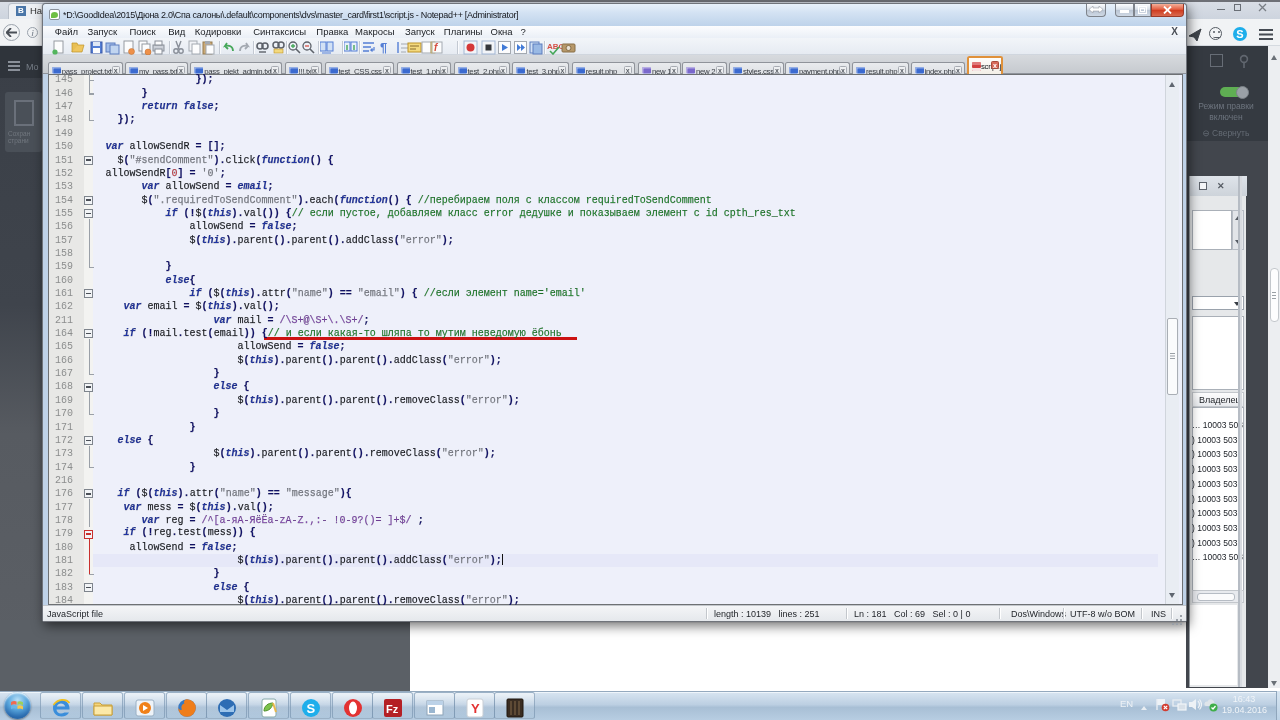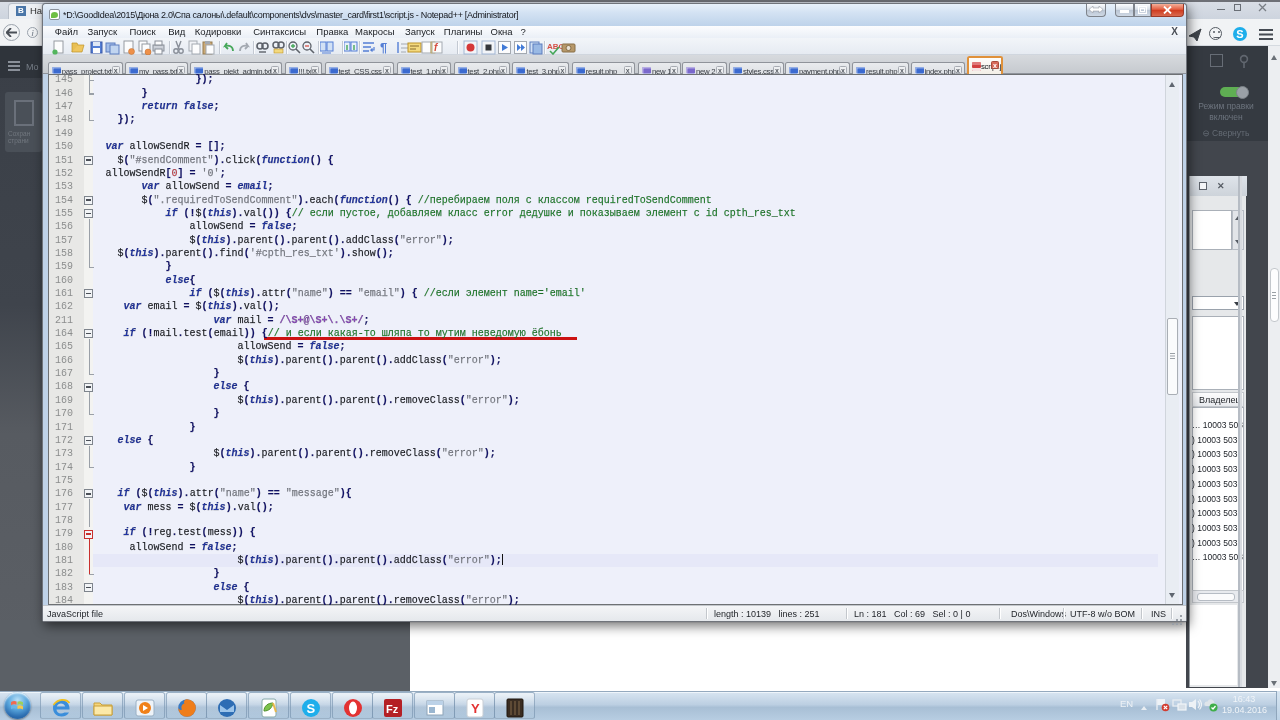--- a/index.html
+++ b/index.html
@@ -105,21 +105,21 @@
 .fbred{border-color:#c9302e}
 .fbred i{background:#c9302e}
 #cline{position:absolute;left:44px;top:479.0px;width:1065px;height:13.4px;background:#e6e8f8}
 #redline{position:absolute;left:215px;top:261.5px;width:313px;height:3.5px;background:#cc1212}
 .cl{position:absolute;left:56.5px;height:13.35px;font:10px/13.35px "Liberation Mono",monospace;white-space:pre;color:#16181c;-webkit-text-stroke:.25px rgba(20,22,30,.55)}
 .cl .k{color:#2034a6;font-weight:bold;font-style:italic}
 .cl .o{color:#101070;font-weight:bold}
 .cl .s{color:#8b8e96}
 .cl .n{color:#e0434b}
 .cl .c{color:#1d9029}
-.cl .r{color:#8f4bbf;font-weight:bold}
+.cl .r{color:#8f4bbf;font-weight:normal}
 .caret{display:inline-block;width:1.2px;height:11px;background:#111;vertical-align:-2px}
 #edscroll{position:absolute;left:1116px;top:0;width:14px;height:529px;background:#e9edf3;border-left:1px solid #d0d5dc}
 #edthumb{position:absolute;left:1117.5px;top:243px;width:11px;height:77px;background:#fafbfc;border:1px solid #a9aeb5;border-radius:2px}
 #edgrip{position:absolute;left:1121px;top:278px;width:5px;height:1px;background:#9aa0a6;box-shadow:0 2.5px 0 #9aa0a6,0 5px 0 #9aa0a6}
 .sarr{position:absolute;left:1120px;width:0;height:0;border:3.5px solid transparent}
 
 #nppstatus{position:absolute;left:0;top:601px;width:100%;height:16px;background:linear-gradient(#f4f5f7,#e5e8ec);border-top:1px solid #c3c7cc;font-size:9px;color:#23262b}
 #nppstatus span{position:absolute;top:3px;white-space:nowrap}
 .ssep{position:absolute;top:2px;width:1px;height:11px;background:#c3c7cc;box-shadow:1px 0 0 #fff}
 </style></head><body>
@@ -585,21 +585,21 @@
 <div class="gn" style="top:265.4px">165</div>
 <div class="gn" style="top:278.7px">166</div>
 <div class="gn" style="top:292.1px">167</div>
 <div class="gn" style="top:305.4px">168</div>
 <div class="gn" style="top:318.8px">169</div>
 <div class="gn" style="top:332.1px">170</div>
 <div class="gn" style="top:345.5px">171</div>
 <div class="gn" style="top:358.8px">172</div>
 <div class="gn" style="top:372.2px">173</div>
 <div class="gn" style="top:385.5px">174</div>
-<div class="gn" style="top:398.9px">175</div>
+<div class="gn" style="top:398.9px">216</div>
 <div class="gn" style="top:412.2px">176</div>
 <div class="gn" style="top:425.6px">177</div>
 <div class="gn" style="top:438.9px">178</div>
 <div class="gn" style="top:452.3px">179</div>
 <div class="gn" style="top:465.6px">180</div>
 <div class="gn" style="top:479.0px">181</div>
 <div class="gn" style="top:492.3px">182</div>
 <div class="gn" style="top:505.7px">183</div>
 <div class="gn" style="top:519.0px">184</div>
 <div class="fb" style="top:80.7px">
@@ -655,40 +655,40 @@
 <div class="cl" style="top:38.4px">&nbsp;&nbsp;<span class="o">});</span></div>
 <div class="cl" style="top:51.8px"></div>
 <div class="cl" style="top:65.2px"><span class="k">var</span><span class="i"> allowSendR </span><span class="o">=</span><span class="i"> </span><span class="o">[];</span></div>
 <div class="cl" style="top:78.5px">&nbsp;&nbsp;<span class="i">$</span><span class="o">(</span><span class="s">"#sendComment"</span><span class="o">).</span><span class="i">click</span><span class="o">(</span><span class="k">function</span><span class="o">()</span><span class="i"> </span><span class="o">{</span></div>
 <div class="cl" style="top:91.9px"><span class="i">allowSendR</span><span class="o">[</span><span class="n">0</span><span class="o">]</span><span class="i"> </span><span class="o">=</span><span class="i"> </span><span class="s">'0'</span><span class="o">;</span></div>
 <div class="cl" style="top:105.2px">&nbsp;&nbsp;&nbsp;&nbsp;&nbsp;&nbsp;<span class="k">var</span><span class="i"> allowSend </span><span class="o">=</span><span class="i"> </span><span class="k">email</span><span class="o">;</span></div>
 <div class="cl" style="top:118.5px">&nbsp;&nbsp;&nbsp;&nbsp;&nbsp;&nbsp;<span class="i">$</span><span class="o">(</span><span class="s">".requiredToSendComment"</span><span class="o">).</span><span class="i">each</span><span class="o">(</span><span class="k">function</span><span class="o">()</span><span class="i"> </span><span class="o">{</span><span class="i"> </span><span class="c">//перебираем поля с классом requiredToSendComment</span></div>
 <div class="cl" style="top:131.9px">&nbsp;&nbsp;&nbsp;&nbsp;&nbsp;&nbsp;&nbsp;&nbsp;&nbsp;&nbsp;<span class="k">if</span><span class="i"> </span><span class="o">(!</span><span class="i">$</span><span class="o">(</span><span class="k">this</span><span class="o">).</span><span class="i">val</span><span class="o">())</span><span class="i"> </span><span class="o">{</span><span class="c">// если пустое, добавляем класс error дедушке и показываем элемент с id cpth_res_txt</span></div>
 <div class="cl" style="top:145.2px">&nbsp;&nbsp;&nbsp;&nbsp;&nbsp;&nbsp;&nbsp;&nbsp;&nbsp;&nbsp;&nbsp;&nbsp;&nbsp;&nbsp;<span class="i">allowSend </span><span class="o">=</span><span class="i"> </span><span class="k">false</span><span class="o">;</span></div>
 <div class="cl" style="top:158.6px">&nbsp;&nbsp;&nbsp;&nbsp;&nbsp;&nbsp;&nbsp;&nbsp;&nbsp;&nbsp;&nbsp;&nbsp;&nbsp;&nbsp;<span class="i">$</span><span class="o">(</span><span class="k">this</span><span class="o">).</span><span class="i">parent</span><span class="o">().</span><span class="i">parent</span><span class="o">().</span><span class="i">addClass</span><span class="o">(</span><span class="s">"error"</span><span class="o">);</span></div>
-<div class="cl" style="top:171.9px">&nbsp;&nbsp;<span class="i">$</span><span class="o">(</span><span class="k">this</span><span class="o">).</span><span class="i">parent</span><span class="o">().</span><span class="i">find</span><span class="o">(</span><span class="s">'#cpth_res_txt'</span><span class="o">).</span><span class="i">show</span><span class="o">();</span></div>
 <div class="cl" style="top:185.3px">&nbsp;&nbsp;&nbsp;&nbsp;&nbsp;&nbsp;&nbsp;&nbsp;&nbsp;&nbsp;<span class="o">}</span></div>
 <div class="cl" style="top:198.7px">&nbsp;&nbsp;&nbsp;&nbsp;&nbsp;&nbsp;&nbsp;&nbsp;&nbsp;&nbsp;<span class="k">else</span><span class="o">{</span></div>
 <div class="cl" style="top:212.0px">&nbsp;&nbsp;&nbsp;&nbsp;&nbsp;&nbsp;&nbsp;&nbsp;&nbsp;&nbsp;&nbsp;&nbsp;&nbsp;&nbsp;<span class="k">if</span><span class="i"> </span><span class="o">(</span><span class="i">$</span><span class="o">(</span><span class="k">this</span><span class="o">).</span><span class="i">attr</span><span class="o">(</span><span class="s">"name"</span><span class="o">)</span><span class="i"> </span><span class="o">==</span><span class="i"> </span><span class="s">"email"</span><span class="o">)</span><span class="i"> </span><span class="o">{</span><span class="i"> </span><span class="c">//если элемент name='email'</span></div>
 <div class="cl" style="top:225.3px">&nbsp;&nbsp;&nbsp;<span class="k">var</span><span class="i"> email </span><span class="o">=</span><span class="i"> </span><span class="i">$</span><span class="o">(</span><span class="k">this</span><span class="o">).</span><span class="i">val</span><span class="o">();</span></div>
 <div class="cl" style="top:238.7px">&nbsp;&nbsp;&nbsp;&nbsp;&nbsp;&nbsp;&nbsp;&nbsp;&nbsp;&nbsp;&nbsp;&nbsp;&nbsp;&nbsp;&nbsp;&nbsp;&nbsp;&nbsp;<span class="k">var</span><span class="i"> mail </span><span class="o">=</span><span class="i"> </span><span class="r">/\S+@\S+\.\S+/</span><span class="o">;</span></div>
 <div class="cl" style="top:252.1px">&nbsp;&nbsp;&nbsp;<span class="k">if</span><span class="i"> </span><span class="o">(!</span><span class="i">mail</span><span class="o">.</span><span class="i">test</span><span class="o">(</span><span class="i">email</span><span class="o">))</span><span class="i"> </span><span class="o">{</span><span class="c">// и если какая-то шляпа то мутим неведомую ёбонь</span></div>
 <div class="cl" style="top:265.4px">&nbsp;&nbsp;&nbsp;&nbsp;&nbsp;&nbsp;&nbsp;&nbsp;&nbsp;&nbsp;&nbsp;&nbsp;&nbsp;&nbsp;&nbsp;&nbsp;&nbsp;&nbsp;&nbsp;&nbsp;&nbsp;&nbsp;<span class="i">allowSend </span><span class="o">=</span><span class="i"> </span><span class="k">false</span><span class="o">;</span></div>
 <div class="cl" style="top:278.7px">&nbsp;&nbsp;&nbsp;&nbsp;&nbsp;&nbsp;&nbsp;&nbsp;&nbsp;&nbsp;&nbsp;&nbsp;&nbsp;&nbsp;&nbsp;&nbsp;&nbsp;&nbsp;&nbsp;&nbsp;&nbsp;&nbsp;<span class="i">$</span><span class="o">(</span><span class="k">this</span><span class="o">).</span><span class="i">parent</span><span class="o">().</span><span class="i">parent</span><span class="o">().</span><span class="i">addClass</span><span class="o">(</span><span class="s">"error"</span><span class="o">);</span></div>
 <div class="cl" style="top:292.1px">&nbsp;&nbsp;&nbsp;&nbsp;&nbsp;&nbsp;&nbsp;&nbsp;&nbsp;&nbsp;&nbsp;&nbsp;&nbsp;&nbsp;&nbsp;&nbsp;&nbsp;&nbsp;<span class="o">}</span></div>
 <div class="cl" style="top:305.4px">&nbsp;&nbsp;&nbsp;&nbsp;&nbsp;&nbsp;&nbsp;&nbsp;&nbsp;&nbsp;&nbsp;&nbsp;&nbsp;&nbsp;&nbsp;&nbsp;&nbsp;&nbsp;<span class="k">else</span><span class="i"> </span><span class="o">{</span></div>
 <div class="cl" style="top:318.8px">&nbsp;&nbsp;&nbsp;&nbsp;&nbsp;&nbsp;&nbsp;&nbsp;&nbsp;&nbsp;&nbsp;&nbsp;&nbsp;&nbsp;&nbsp;&nbsp;&nbsp;&nbsp;&nbsp;&nbsp;&nbsp;&nbsp;<span class="i">$</span><span class="o">(</span><span class="k">this</span><span class="o">).</span><span class="i">parent</span><span class="o">().</span><span class="i">parent</span><span class="o">().</span><span class="i">removeClass</span><span class="o">(</span><span class="s">"error"</span><span class="o">);</span></div>
 <div class="cl" style="top:332.1px">&nbsp;&nbsp;&nbsp;&nbsp;&nbsp;&nbsp;&nbsp;&nbsp;&nbsp;&nbsp;&nbsp;&nbsp;&nbsp;&nbsp;&nbsp;&nbsp;&nbsp;&nbsp;<span class="o">}</span></div>
 <div class="cl" style="top:345.5px">&nbsp;&nbsp;&nbsp;&nbsp;&nbsp;&nbsp;&nbsp;&nbsp;&nbsp;&nbsp;&nbsp;&nbsp;&nbsp;&nbsp;<span class="o">}</span></div>
 <div class="cl" style="top:358.8px">&nbsp;&nbsp;<span class="k">else</span><span class="i"> </span><span class="o">{</span></div>
 <div class="cl" style="top:372.2px">&nbsp;&nbsp;&nbsp;&nbsp;&nbsp;&nbsp;&nbsp;&nbsp;&nbsp;&nbsp;&nbsp;&nbsp;&nbsp;&nbsp;&nbsp;&nbsp;&nbsp;&nbsp;<span class="i">$</span><span class="o">(</span><span class="k">this</span><span class="o">).</span><span class="i">parent</span><span class="o">().</span><span class="i">parent</span><span class="o">().</span><span class="i">removeClass</span><span class="o">(</span><span class="s">"error"</span><span class="o">);</span></div>
 <div class="cl" style="top:385.5px">&nbsp;&nbsp;&nbsp;&nbsp;&nbsp;&nbsp;&nbsp;&nbsp;&nbsp;&nbsp;&nbsp;&nbsp;&nbsp;&nbsp;<span class="o">}</span></div>
 <div class="cl" style="top:398.9px"></div>
 <div class="cl" style="top:412.2px">&nbsp;&nbsp;<span class="k">if</span><span class="i"> </span><span class="o">(</span><span class="i">$</span><span class="o">(</span><span class="k">this</span><span class="o">).</span><span class="i">attr</span><span class="o">(</span><span class="s">"name"</span><span class="o">)</span><span class="i"> </span><span class="o">==</span><span class="i"> </span><span class="s">"message"</span><span class="o">){</span></div>
 <div class="cl" style="top:425.6px">&nbsp;&nbsp;&nbsp;<span class="k">var</span><span class="i"> mess </span><span class="o">=</span><span class="i"> </span><span class="i">$</span><span class="o">(</span><span class="k">this</span><span class="o">).</span><span class="i">val</span><span class="o">();</span></div>
+<div class="cl" style="top:438.9px">&nbsp;&nbsp;&nbsp;&nbsp;&nbsp;&nbsp;<span class="k">var</span><span class="i"> reg </span><span class="o">=</span><span class="i"> </span><span class="r">/^[а-яА-ЯёЁa-zA-Z.,:- !0-9?()= ]+$/</span><span class="i"> </span><span class="o">;</span></div>
 <div class="cl" style="top:451px">&nbsp;&nbsp;&nbsp;<span class="k">if</span><span class="i"> </span><span class="o">(!</span><span class="i">reg</span><span class="o">.</span><span class="i">test</span><span class="o">(</span><span class="i">mess</span><span class="o">))</span><span class="i"> </span><span class="o">{</span></div>
 <div class="cl" style="top:465.6px">&nbsp;&nbsp;&nbsp;&nbsp;<span class="i">allowSend </span><span class="o">=</span><span class="i"> </span><span class="k">false</span><span class="o">;</span></div>
 <div class="cl" style="top:479.0px">&nbsp;&nbsp;&nbsp;&nbsp;&nbsp;&nbsp;&nbsp;&nbsp;&nbsp;&nbsp;&nbsp;&nbsp;&nbsp;&nbsp;&nbsp;&nbsp;&nbsp;&nbsp;&nbsp;&nbsp;&nbsp;&nbsp;<span class="i">$</span><span class="o">(</span><span class="k">this</span><span class="o">).</span><span class="i">parent</span><span class="o">().</span><span class="i">parent</span><span class="o">().</span><span class="i">addClass</span><span class="o">(</span><span class="s">"error"</span><span class="o">);</span><span class="caret"></span></div>
 <div class="cl" style="top:492.3px">&nbsp;&nbsp;&nbsp;&nbsp;&nbsp;&nbsp;&nbsp;&nbsp;&nbsp;&nbsp;&nbsp;&nbsp;&nbsp;&nbsp;&nbsp;&nbsp;&nbsp;&nbsp;<span class="o">}</span></div>
 <div class="cl" style="top:505.7px">&nbsp;&nbsp;&nbsp;&nbsp;&nbsp;&nbsp;&nbsp;&nbsp;&nbsp;&nbsp;&nbsp;&nbsp;&nbsp;&nbsp;&nbsp;&nbsp;&nbsp;&nbsp;<span class="k">else</span><span class="i"> </span><span class="o">{</span></div>
 <div class="cl" style="top:519.0px">&nbsp;&nbsp;&nbsp;&nbsp;&nbsp;&nbsp;&nbsp;&nbsp;&nbsp;&nbsp;&nbsp;&nbsp;&nbsp;&nbsp;&nbsp;&nbsp;&nbsp;&nbsp;&nbsp;&nbsp;&nbsp;&nbsp;<span class="i">$</span><span class="o">(</span><span class="k">this</span><span class="o">).</span><span class="i">parent</span><span class="o">().</span><span class="i">parent</span><span class="o">().</span><span class="i">removeClass</span><span class="o">(</span><span class="s">"error"</span><span class="o">);</span></div>
 <div id="edscroll"></div>
 <div class="sarr" style="top:4px;border-bottom:5px solid #5f6670"></div>
 <div class="sarr" style="top:518px;border-top:5px solid #5f6670"></div>
 <div id="edthumb"></div>

